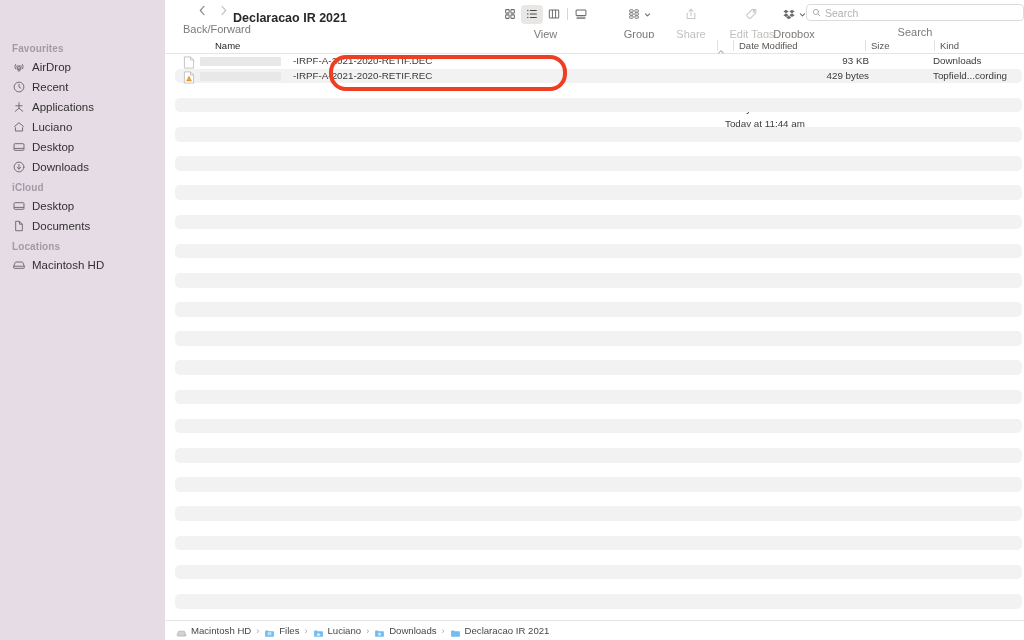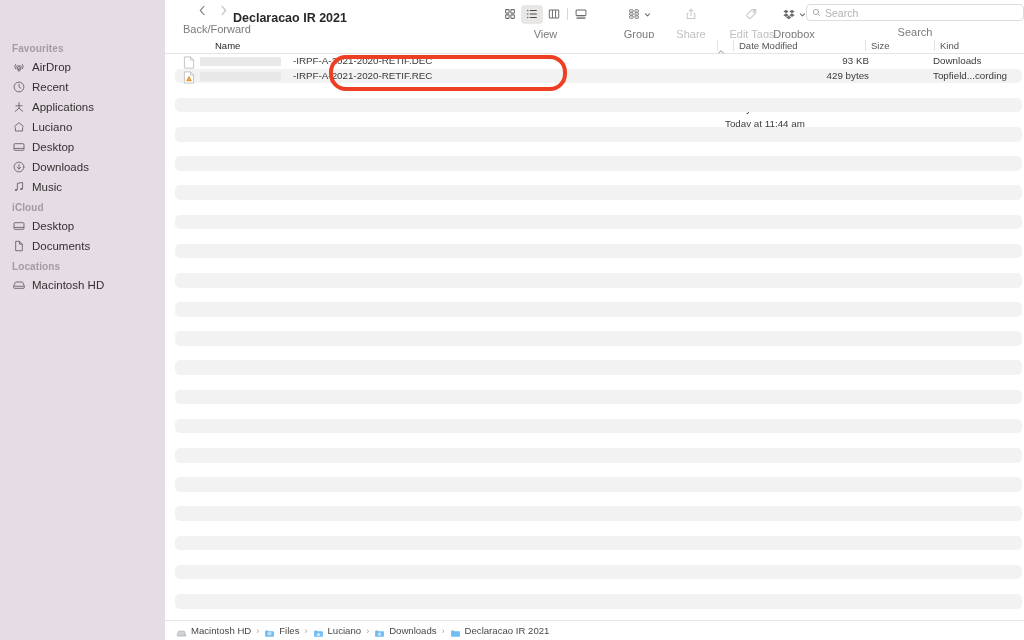--- a/index.html
+++ b/index.html
@@ -192,30 +192,20 @@
       <div class="sb-item">
         <span class="sb-icon">
           <svg viewBox="0 0 16 16" fill="none" stroke="currentColor" stroke-width="1.1" stroke-linecap="round">
             <circle cx="8" cy="8" r="5.6"></circle>
               <path d="M8 5.1v5.2M5.9 8.3 8 10.4l2.1-2.1"></path>
           </svg>
         </span>
         <span class="sb-label">Downloads</span>
       </div>
 
-      <div class="sb-item">
-        <span class="sb-icon">
-          <svg viewBox="0 0 16 16" fill="none" stroke="currentColor" stroke-width="1.1">
-            <path d="M6.1 11.3V3.9l6-1.1v7.3"></path>
-              <ellipse cx="4.7" cy="11.5" rx="1.5" ry="1.2" fill="currentColor" stroke="none"></ellipse>
-            <ellipse cx="10.7" cy="10.2" rx="1.5" ry="1.2" fill="currentColor" stroke="none"></ellipse>
-          </svg>
-        </span>
-        <span class="sb-label">Music</span>
-      </div>
 
 
     </div>
 
     <div>
       <div class="sb-group-title">iCloud</div>
 
 
       <div class="sb-item">
         <span class="sb-icon">

